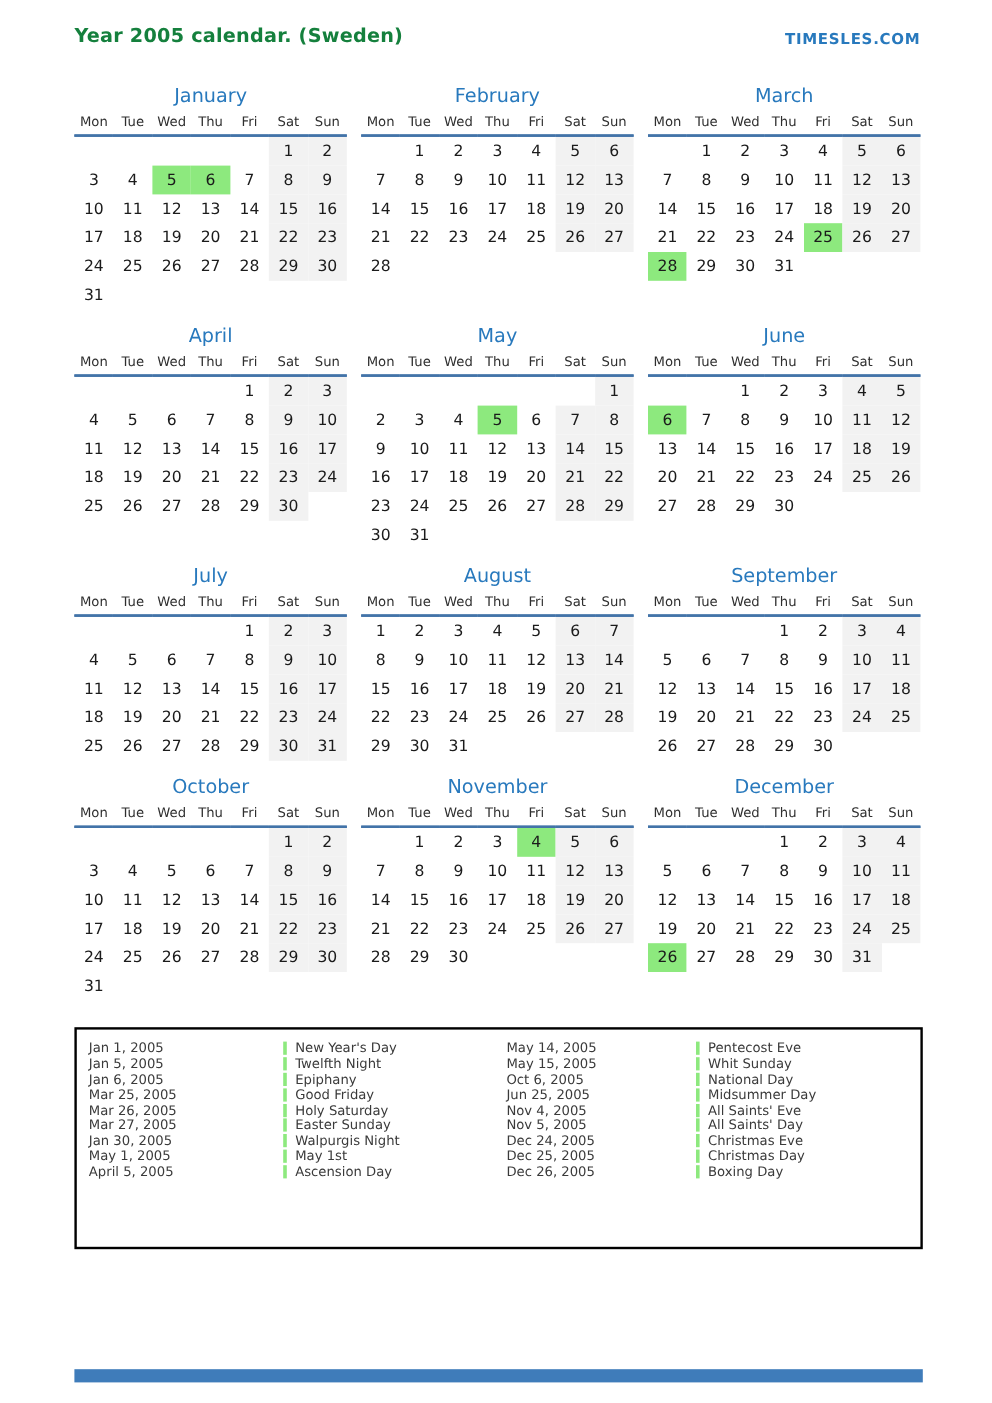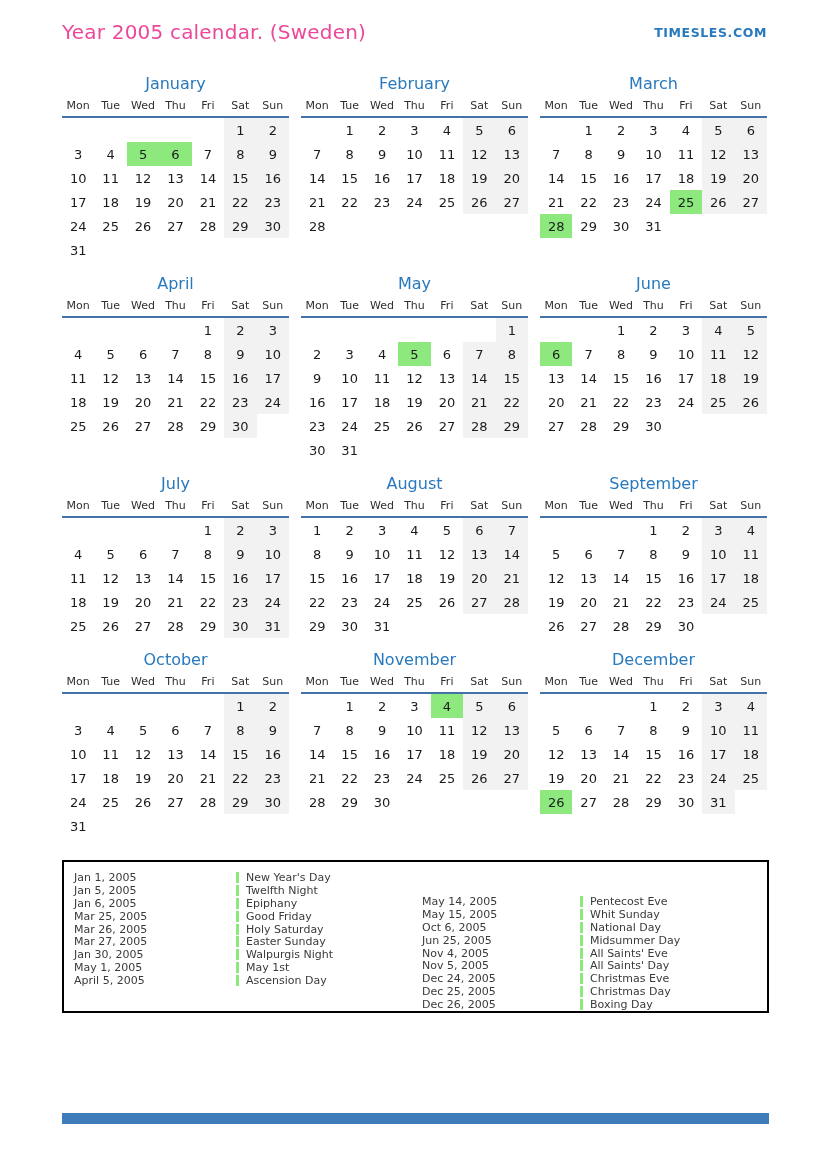--- a/index.html
+++ b/index.html
@@ -19,23 +19,23 @@
     background: #fff;
     overflow: hidden;
   }
   header {
     display: flex;
     justify-content: space-between;
     align-items: flex-start;
   }
   h1.page-title {
     margin: 0;
-    font-size: 20px;
-    font-weight: 400;
-    color: #ec4899;
+    font-size: 16px;
+    font-weight: 700;
+    color: #15803d;
     letter-spacing: 0.2px;
   }
   .site-link {
     font-size: 12.5px;
     font-weight: 600;
     letter-spacing: 0.6px;
     color: var(--accent, #2879bd);
     text-decoration: none;
     margin-top: 5px;
     text-align: center;
@@ -75,28 +75,28 @@
     text-align: center;
     font-size: 13px;
     color: #1b1b1b;
   }
   table.cal td.weekend.has-day { background: var(--weekend-gray, #f2f2f2); }
   table.cal td.holiday { background: var(--holiday-green, #8de97e); }
   .legend {
     margin-top: 22px;
     box-sizing: border-box;
     width: 707px;
-    height: 153px;
+    height: 185px;
     border: 2px solid #000;
     padding: 9px 0 0 10px;
     display: flex;
   }
   .legend-half { display: flex; flex-direction: column; }
   .legend-half.left  { width: 348px; }
-  .legend-half.right { flex: 1; justify-content: flex-end; }
+  .legend-half.right { flex: 1; }
   .legend-row {
     display: flex;
     align-items: center;
     height: 12.9px;
     font-size: 11px;
     color: #3a3a3a;
     white-space: nowrap;
   }
   .legend-row .l-date { display: inline-block; }
   .legend-half.left  .l-date { width: 162px; }

